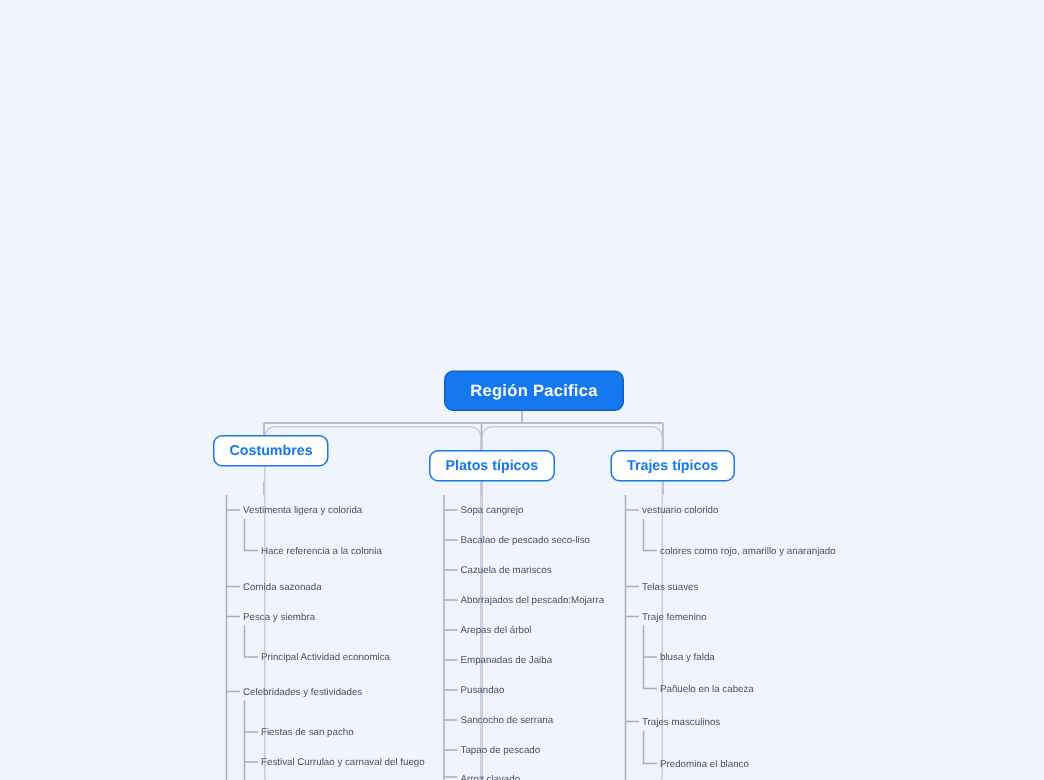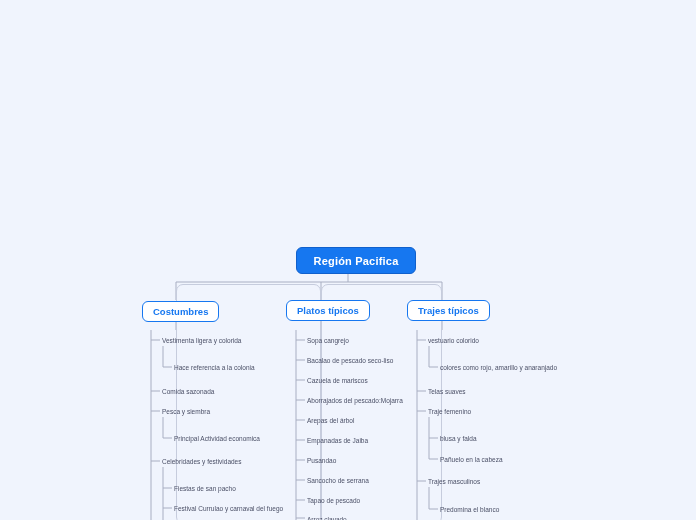--- a/index.html
+++ b/index.html
@@ -148,21 +148,21 @@
     </g>
   </svg>
 
   <div class="group-box" style="left:176px; top:284px; width:145px; height:240px;"></div>
   <div class="group-box" style="left:321px; top:284px; width:121px; height:240px;"></div>
 
   <div class="root-node">
     <span>Región Pacifica</span>
   </div>
 
-  <div class="branch-node" style="left:142px; top:301px;">
+  <div class="branch-node" style="left:142px; top:290px;">
     <span>Costumbres</span>
   </div>
 
   <div class="branch-node" style="left:407px; top:300px;">
     <span>Trajes típicos</span>
   </div>
 
   <div class="branch-node" style="left:286px; top:300px;">
     <span>Platos típicos</span>
   </div>

